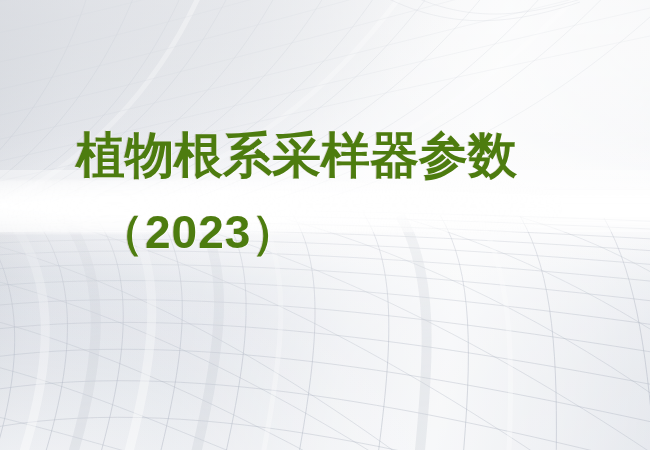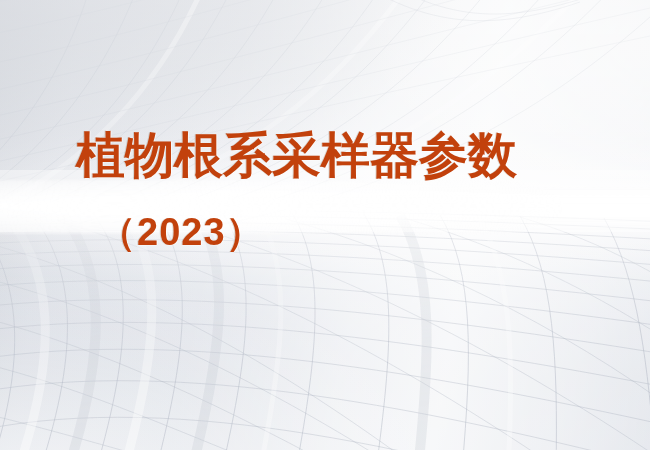--- a/index.html
+++ b/index.html
@@ -57,36 +57,36 @@
     filter:blur(1.2px);
   }
   #svgmesh{position:absolute;inset:0;}
 
   
   #titleblock{
     position:absolute;left:0;top:0;width:650px;height:450px;
   }
   .tline{
     position:absolute;
-    color:#c2410c;
+    color:#4d7c0f;
     font-weight:700;
     white-space:pre;
     text-shadow:
        1px 0 0 rgba(255,255,255,0.55),
        0 1px 0 rgba(255,255,255,0.30),
       -1px 0 0 rgba(90,60,20,0.18);
   }
   #line1{
     left:76px; top:126px;
     font-size:49px; line-height:58px;
     letter-spacing:0px;
   }
   #line2{
     left:98px; top:204px;
-    font-size:38px; line-height:56px;
+    font-size:46px; line-height:56px;
     letter-spacing:1px;
   }
 </style>
 </head>
 <body>
 
 <div id="slide">
 
   <div class="layer" id="tone"></div>
   <div class="layer" id="sweep"></div>

